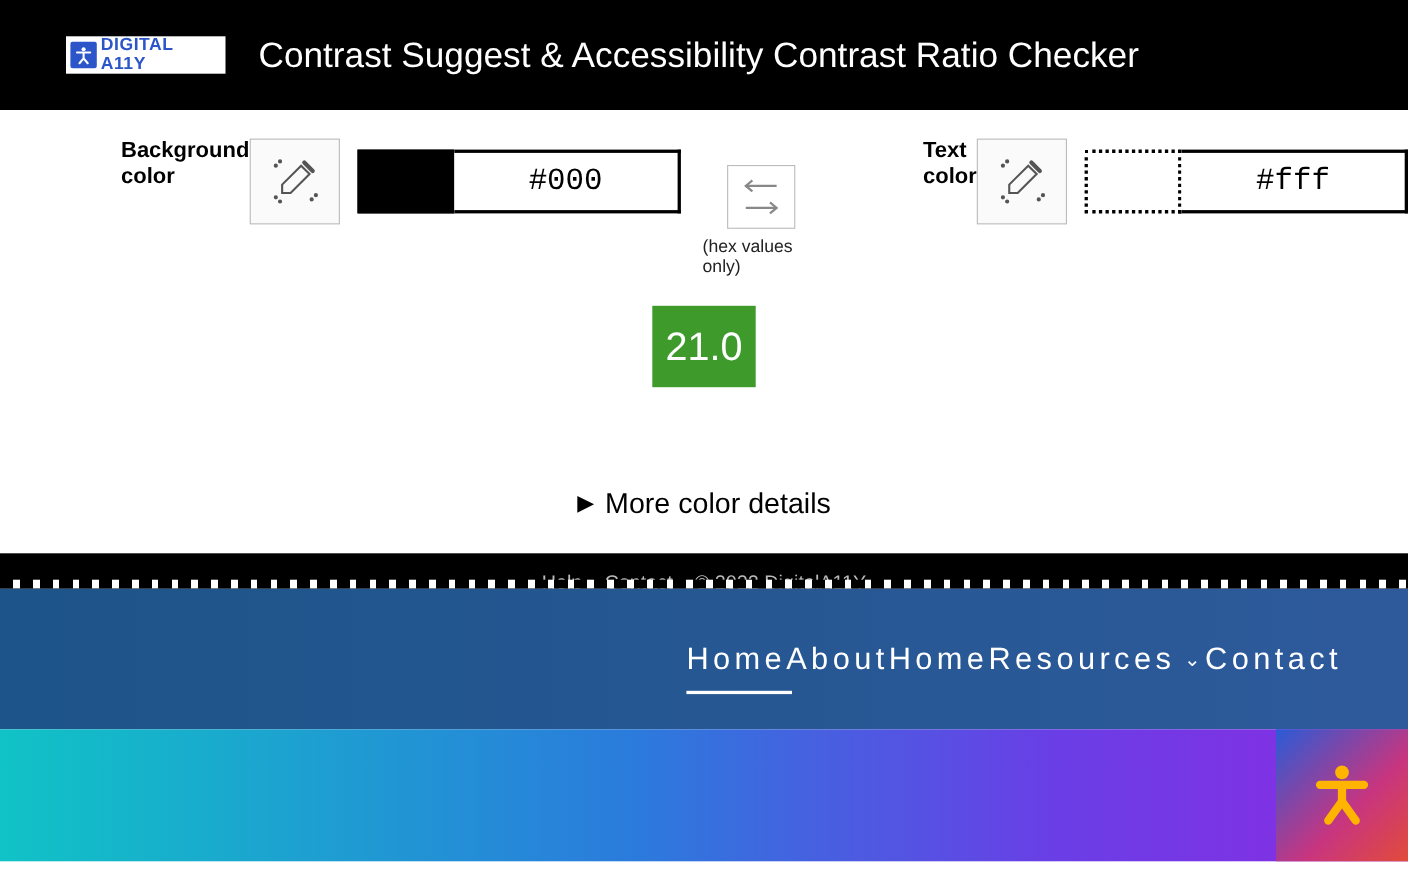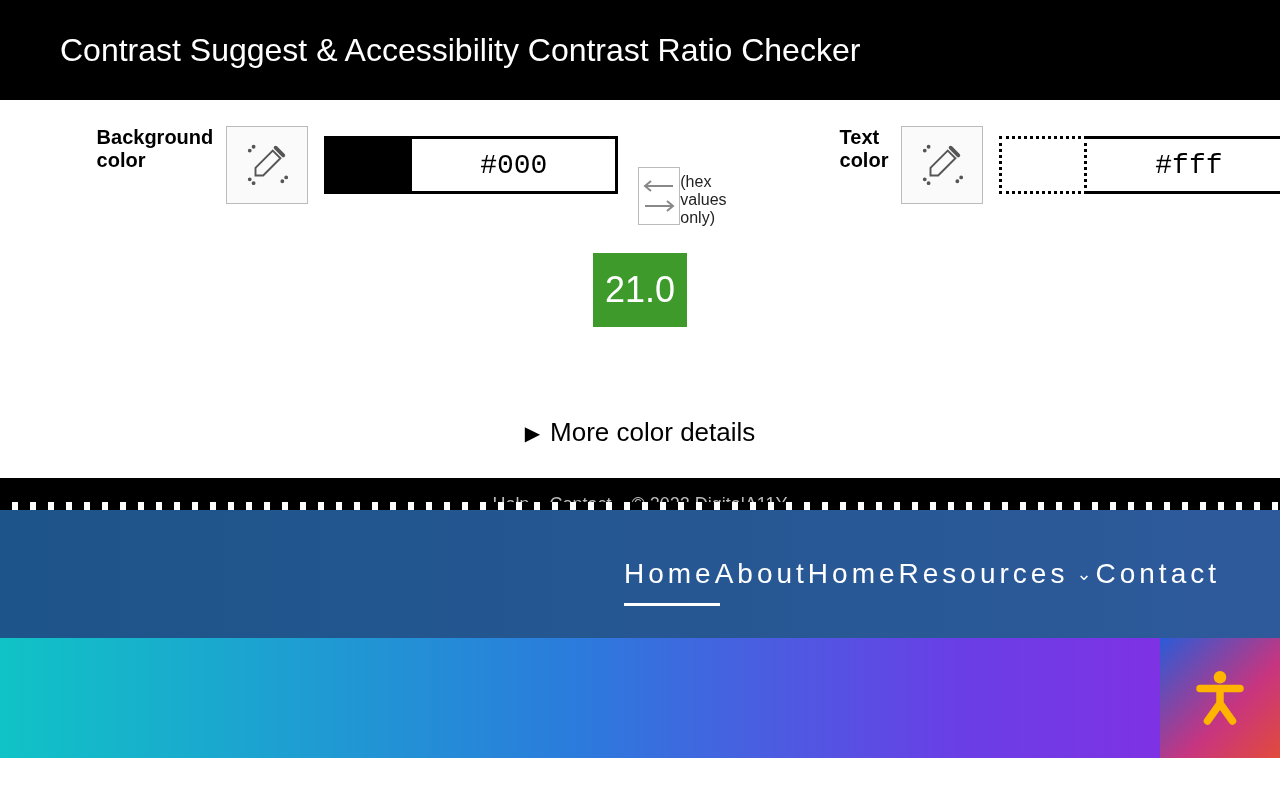--- a/index.html
+++ b/index.html
@@ -11,31 +11,31 @@
   .logo-icon { width:24px; height:24px; background:#2b55c8; border-radius:2px; display:flex; align-items:center; justify-content:center; margin-right:4px;}
   .logo-text { font-size:16px; font-weight:900; color:#2b55c8; letter-spacing:0.5px; font-family: Arial, sans-serif; }
   .page-title { font-size:32px; font-weight:400; }
 
   
   .controls-area { background:#fff; padding:16px 0 30px 0; }
   .controls-row { display:flex; align-items:flex-start; justify-content:center; gap:20px; padding-top:10px;}
   .group { display:flex; flex-direction:row; align-items:flex-start; }
   .group .label { font-size:20px; font-weight:700; margin-bottom:6px; margin-left:110px;}
   .group.right .label { margin-left:73px; }
-  .picker-row { display:flex; align-items:center; gap:16px;margin-left:13px; }
+  .picker-row { display:flex; align-items:center; gap:16px; }
   .eyedrop-btn { width:82px; height:78px; border:1px solid #bbb; background:#fafafa; display:flex; align-items:center; justify-content:center; cursor:pointer;}
   .swatch-input { display:flex; height:58px; }
   .swatch { width:88px; height:58px; border:3px solid #000; }
   .swatch.bg { background:#000; }
   .swatch.fg { background:#fff; border:3px dotted #000; }
   .hex-input { width:206px; height:58px; border:3px solid #000; border-left:none; font-family: "Courier New", monospace; font-size:28px; text-align:center; outline:none;}
   .hex-input.fg-input { border-left:none; }
   
   
-  .swap-col { display:flex; flex-direction:row; align-items:center; margin-top:39px;}
+  .swap-col { display:flex; flex-direction:column; align-items:center; margin-top:24px;}
   .swap-btn { width:62px; height:58px; border:1px solid #bbb; background:#fff; display:flex; flex-direction:column; align-items:center; justify-content:center; gap:2px; cursor:pointer;}
   .swap-btn svg line, .swap-btn svg polyline { stroke:#888; stroke-width:2; fill:none;}
   .hex-note { font-size:16px; color:#222; margin-top:8px; }
 
   
   .ratio-row { display:flex; justify-content:center; margin-top:26px;}
   .ratio-box { background:#3e9b2b; color:#fff; font-size:36px; font-weight:500; padding:16px 12px; }
 
   
   .details-row { display:flex; justify-content:center; align-items:center; margin-top:90px; font-size:26px; cursor:pointer; gap:10px;}
@@ -53,20 +53,29 @@
   .chev { font-size:18px; }
 
   
   .grad-strip { height:120px; background:linear-gradient(90deg,#10c3c6 0%, #2b7bdc 45%, #6a3ee6 75%, #8a2be2 100%); position:relative;}
   .a11y-badge { position:absolute; right:0; top:0; width:120px; height:120px; background:linear-gradient(135deg,#2a5bd7 0%, #c8357f 60%, #e24b3a 100%); display:flex; align-items:center; justify-content:center; cursor:pointer;}
 </style>
 </head>
 <body>
 
 <div class="top-header">
+  <div class="logo-box">
+    <span class="logo-icon">
+      <svg width="18" height="18" viewBox="0 0 24 24">
+          <circle cx="12" cy="5" r="2.5" fill="#fff"></circle>
+          <path d="M4 9 L20 9 M12 9 L12 16 M12 16 L7 22 M12 16 L17 22" stroke="#fff" stroke-width="2.5" stroke-linecap="round" fill="none"></path>
+        </svg>
+    </span>
+    <span class="logo-text">DIGITAL A11Y</span>
+  </div>
   <h1 class="page-title">Contrast Suggest &amp; Accessibility Contrast Ratio Checker</h1>
 </div>
 
 <div class="controls-area">
   <div class="controls-row">
 
     <div class="group">
       <div class="label">Background color</div>
       <div class="picker-row">
         <button class="eyedrop-btn">

